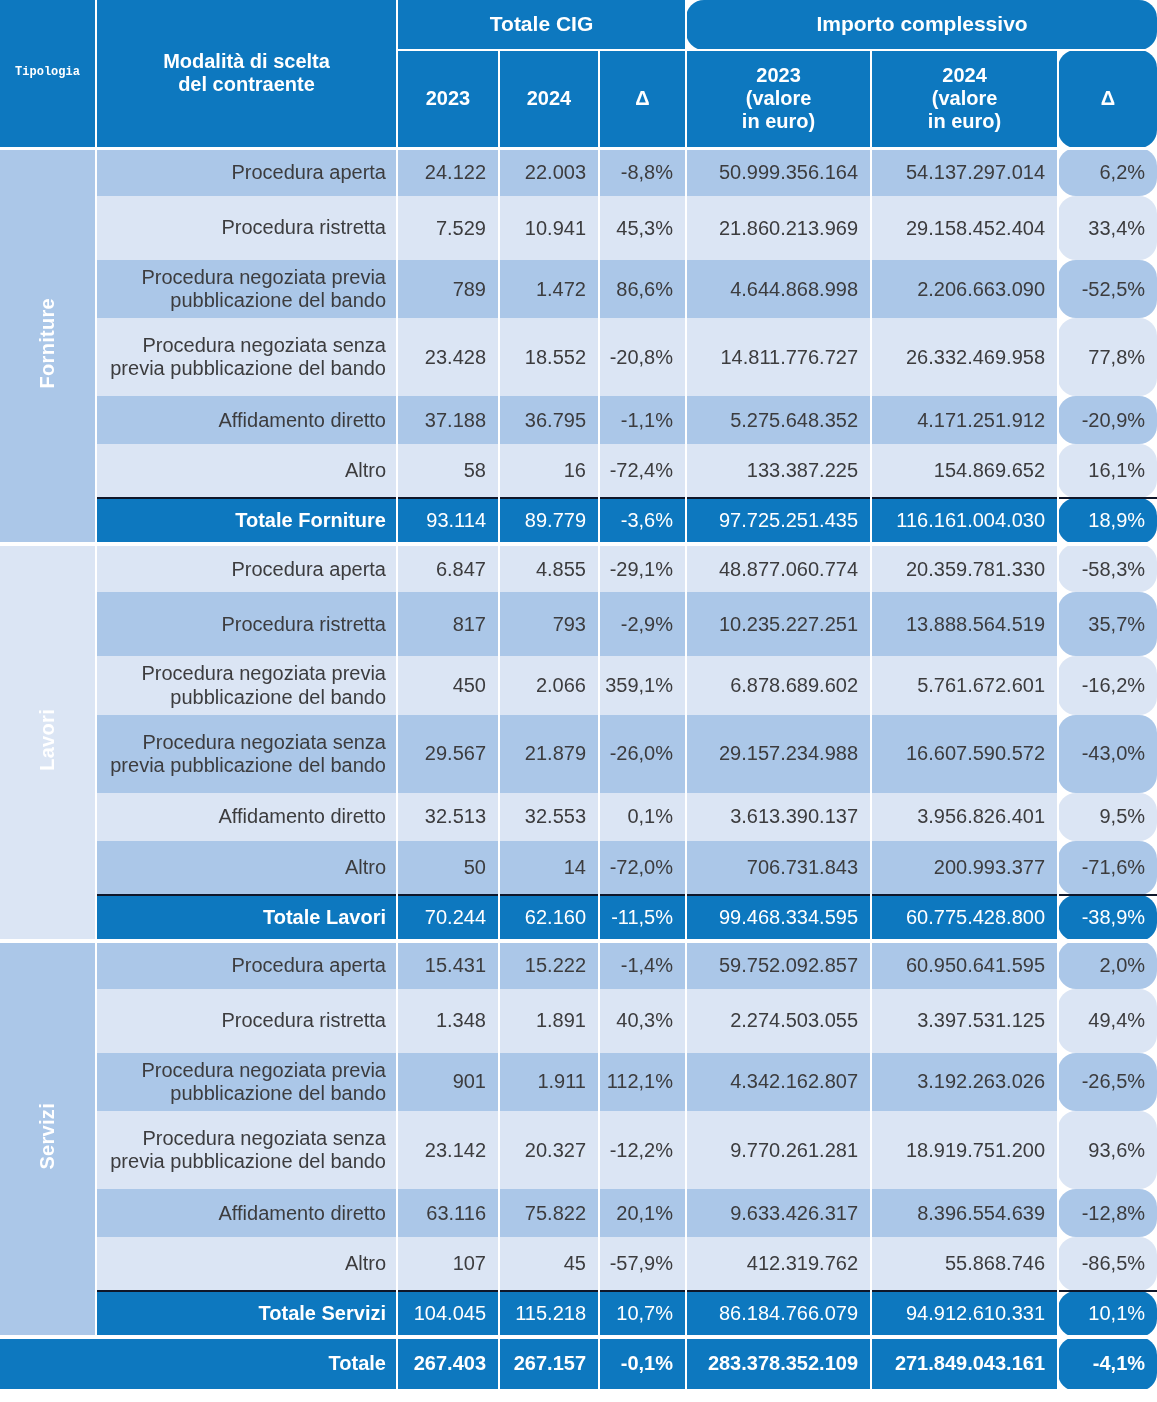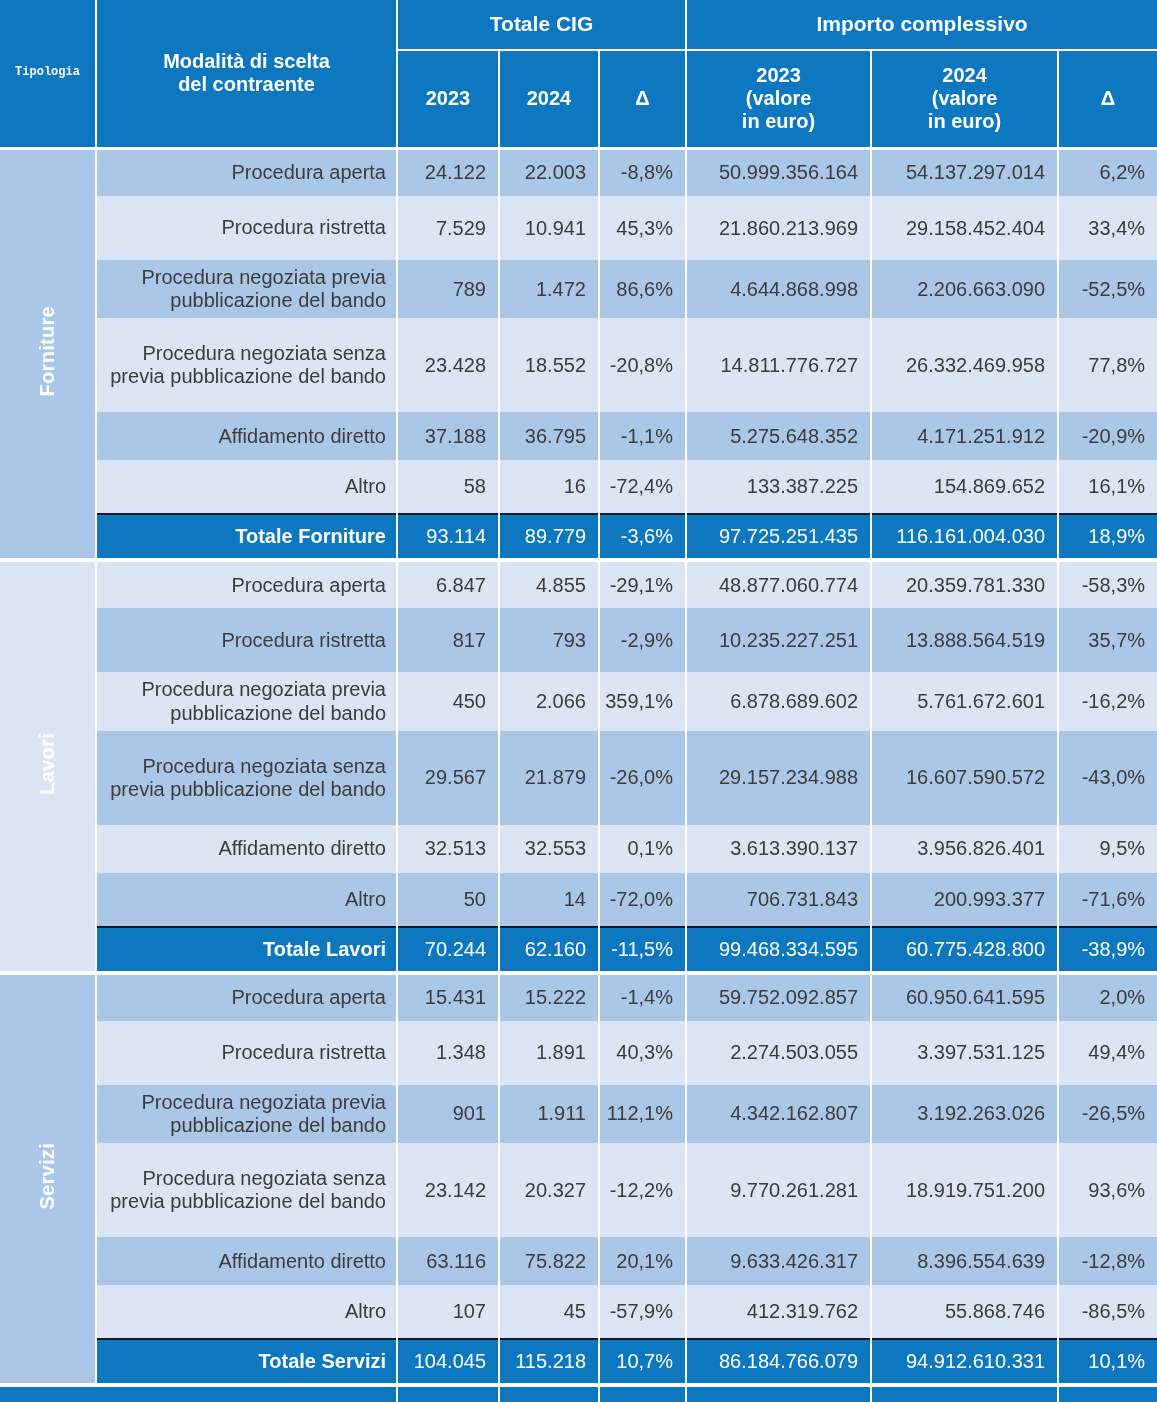--- a/index.html
+++ b/index.html
@@ -10,40 +10,40 @@
   }
   html,body{margin:0;padding:0;background:#fff;}
   .page{
     width:1157px;height:1402px;background:#fff;overflow:hidden;
     font-family:"Liberation Sans",sans-serif;
   }
   table{
     border-collapse:collapse;table-layout:fixed;width:1157px;
   }
   th,td{padding:0;vertical-align:middle;border-right:2px solid #fff;}
-  th:last-child,td:last-child{border-right:none;}
+  th:last-child,td:last-child{border-right:none;border-radius:18px;}
 
   
   thead th{background:var(--header-blue);color:#fff;font-weight:700;text-align:center;white-space:pre-line;line-height:1.15;}
   tr.hd-group{height:50px;}
   tr.hd-sub{height:98px;}
   th.gh{border-bottom:2px solid #fff;font-size:21px;}
   tr.hd-sub th{border-bottom:3px solid #fff;font-size:20px;}
   th.rowspan2{border-bottom:3px solid #fff;font-size:20px;}
   th.th-tipologia{font-size:12px;font-family:Liberation Mono, monospace;}
 
   
   tr.shade-medium td{background:var(--row-medium);}
   tr.shade-light td{background:var(--row-light);}
   td{color:var(--text-dark);font-size:20px;}
   td.cell-label{text-align:right;padding:6px 10px 6px 12px;line-height:1.16;}
   td.num{text-align:right;padding-right:12px;white-space:nowrap;}
 
   tr.rh-0{height:48px;} tr.rh-1{height:64px;margin-left:18px;} tr.rh-2{height:50px;}
-  tr.rh-3{height:94px;} tr.rh-4{height:48px;} tr.rh-5{height:54px;}
+  tr.rh-3{height:78px;} tr.rh-4{height:48px;} tr.rh-5{height:54px;}
 
   
   td.sidebar-cell{
     background:var(--header-blue);border-bottom:4px solid #fff;
     text-align:center;vertical-align:middle;
   }
   .sidebar-label{
     display:inline-block;writing-mode:vertical-rl;transform:rotate(180deg);
     color:#fff;font-weight:700;font-size:20px;letter-spacing:.3px;
   }

